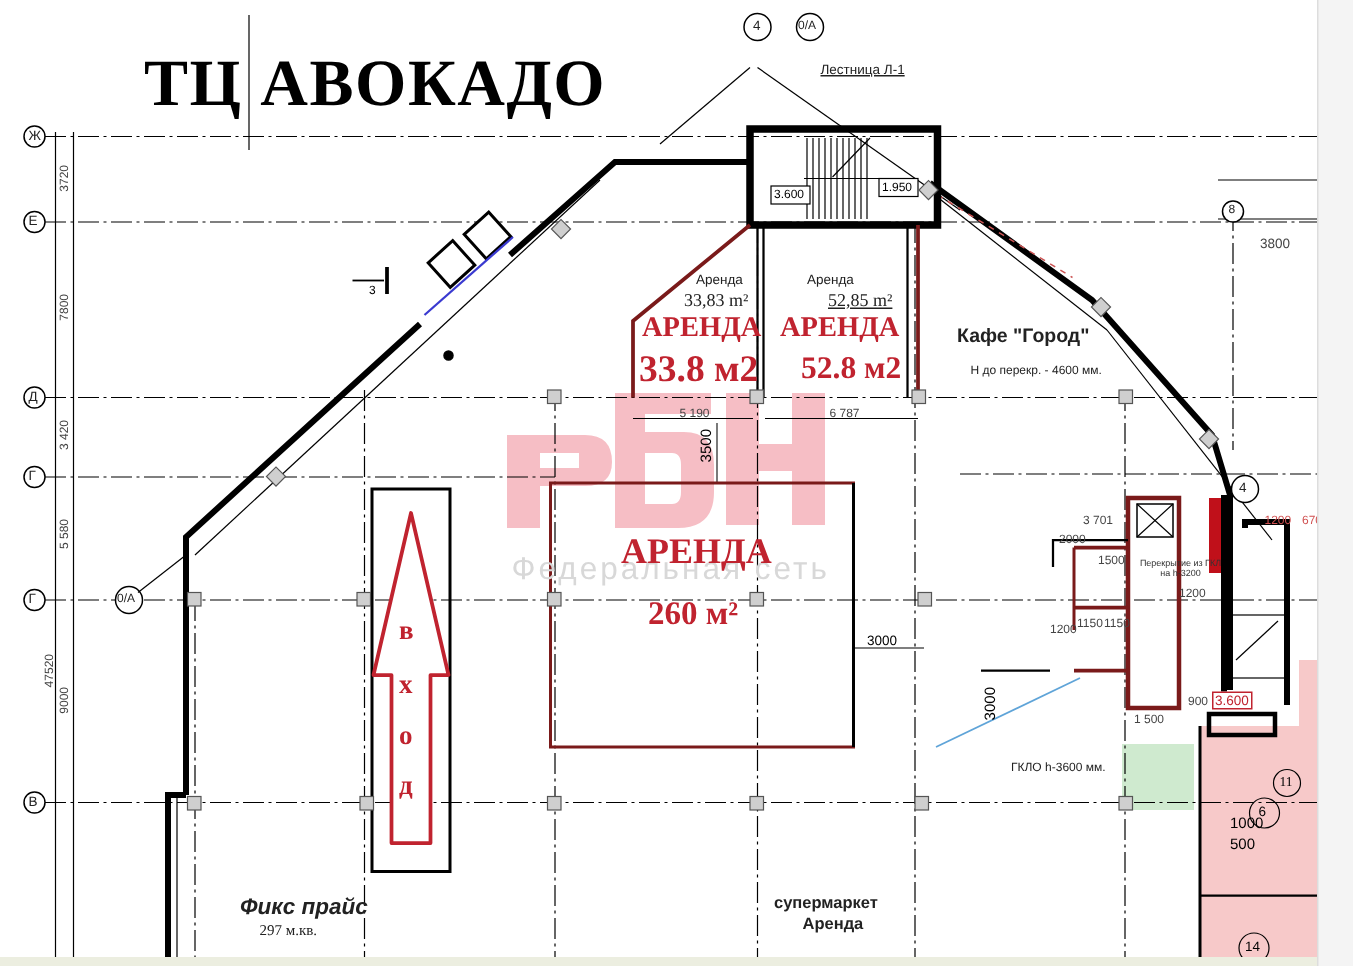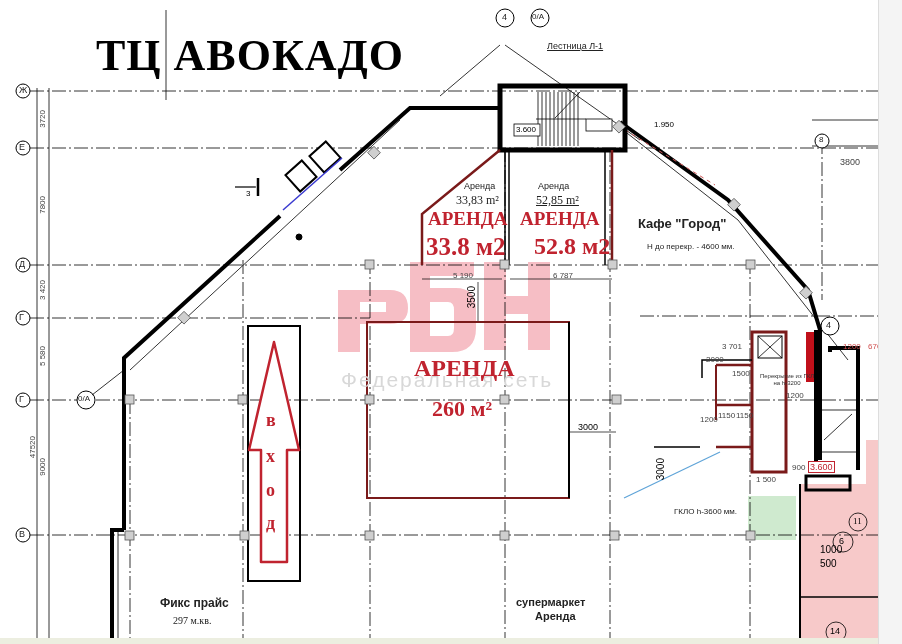--- a/index.html
+++ b/index.html
@@ -215,33 +215,33 @@
 
 <div class="abs dim vert" style="left:38px;top:110px;">3720</div>
 <div class="abs dim vert" style="left:38px;top:196px;">7800</div>
 <div class="abs dim vert" style="left:38px;top:280px;">3 420</div>
 <div class="abs dim vert" style="left:38px;top:346px;">5 580</div>
 <div class="abs dim vert" style="left:38px;top:458px;">9000</div>
 <div class="abs dim vert" style="left:28px;top:436px;">47520</div>
 
 <div class="abs small-label" style="left:547px;top:41px;text-decoration:underline;">Лестница Л-1</div>
 <div class="abs" style="left:516px;top:125px;font-size:8px;">3.600</div>
-<div class="abs" style="left:620px;top:120px;font-size:8px;padding-left:34px;">1.950</div>
+<div class="abs" style="left:588px;top:120px;font-size:8px;">1.950</div>
 <div class="abs" style="left:246px;top:189px;font-size:8px;">3</div>
 
 <div class="abs small-label" style="left:464px;top:181px;">Аренда</div>
 <div class="abs serif-small" style="left:456px;top:193px;">33,83 m²</div>
 <div class="abs red-big" style="left:428px;top:208px;font-size:19px;">АРЕНДА</div>
 <div class="abs red-big" style="left:426px;top:233px;font-size:25px;">33.8 м2</div>
 <div class="abs dim" style="left:453px;top:271px;">5 190</div>
 
 <div class="abs small-label" style="left:538px;top:181px;">Аренда</div>
-<div class="abs serif-small" style="left:536px;top:193px;text-decoration:underline;">52,85 m²</div>
+<div class="abs serif-small" style="left:552px;top:193px;text-decoration:underline;">52,85 m²</div>
 <div class="abs red-big" style="left:520px;top:208px;font-size:19px;">АРЕНДА</div>
-<div class="abs red-big" style="left:534px;top:233px;font-size:24px;">52.8 м2</div>
+<div class="abs red-big" style="left:534px;top:233px;font-size:21px;">52.8 м2</div>
 <div class="abs dim" style="left:553px;top:271px;">6 787</div>
 
 <div class="abs red-big" style="left:414px;top:355px;font-size:24px;">АРЕНДА</div>
 <div class="abs red-big" style="left:432px;top:396px;font-size:22px;">260 м²</div>
 <div class="abs vert" style="left:466px;top:286px;font-size:10px;">3500</div>
 <div class="abs" style="left:578px;top:422px;font-size:9px;">3000</div>
 
 <div class="abs red-big" style="left:266px;top:410px;font-size:18px;">в</div>
 <div class="abs red-big" style="left:266px;top:446px;font-size:18px;">х</div>
 <div class="abs red-big" style="left:266px;top:480px;font-size:18px;">о</div>
@@ -265,19 +265,19 @@
 <div class="abs" style="left:820px;top:558px;font-size:10px;">500</div>
 <div class="abs dim" style="left:843px;top:342px;color:#d05050;">1200</div>
 <div class="abs dim" style="left:868px;top:342px;color:#d05050;">670</div>
 <div class="abs" style="left:808px;top:461px;font-size:9px;color:#c0232f;border:1px solid #c0232f;background:#fff;padding:0 1px;">3.600</div>
 <div class="abs" style="left:757px;top:373px;font-size:6px;color:#333;white-space:normal;width:60px;text-align:center;line-height:7px;">Перекрытие из ГКЛ на h-3200</div>
 <div class="abs" style="left:674px;top:507px;font-size:8px;color:#222;">ГКЛО h-3600 мм.</div>
 <div class="abs" style="left:839px;top:536px;font-size:9px;">6</div>
 <div class="abs" style="left:853px;top:516px;font-size:9px;font-family:Liberation Serif, serif;">11</div>
 <div class="abs" style="left:830px;top:626px;font-size:9px;">14</div>
 
-<div class="abs room-label" style="left:160px;top:596px;font-size:12px;">Фикс прайс</div>
+<div class="abs room-label" style="left:160px;top:596px;font-size:15px;font-style:italic;">Фикс прайс</div>
 <div class="abs serif-small" style="left:173px;top:615px;font-size:10px;text-align:right;">297 м.кв.</div>
 <div class="abs room-label" style="left:516px;top:596px;font-size:11px;">супермаркет</div>
 <div class="abs room-label" style="left:535px;top:610px;font-size:11px;">Аренда</div>
 
 <div class="right-strip"></div>
 <div class="bottom-strip"></div>
 
 </body></html>

